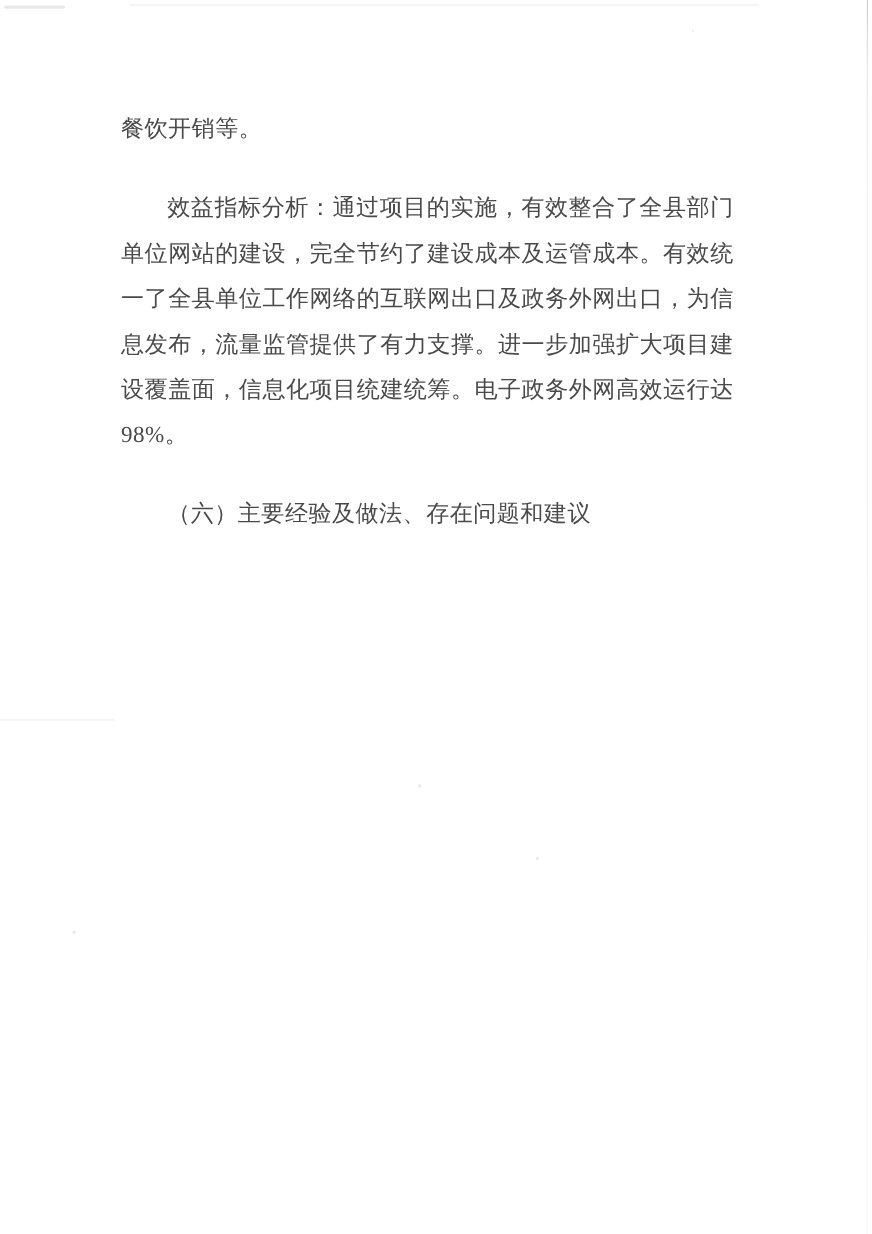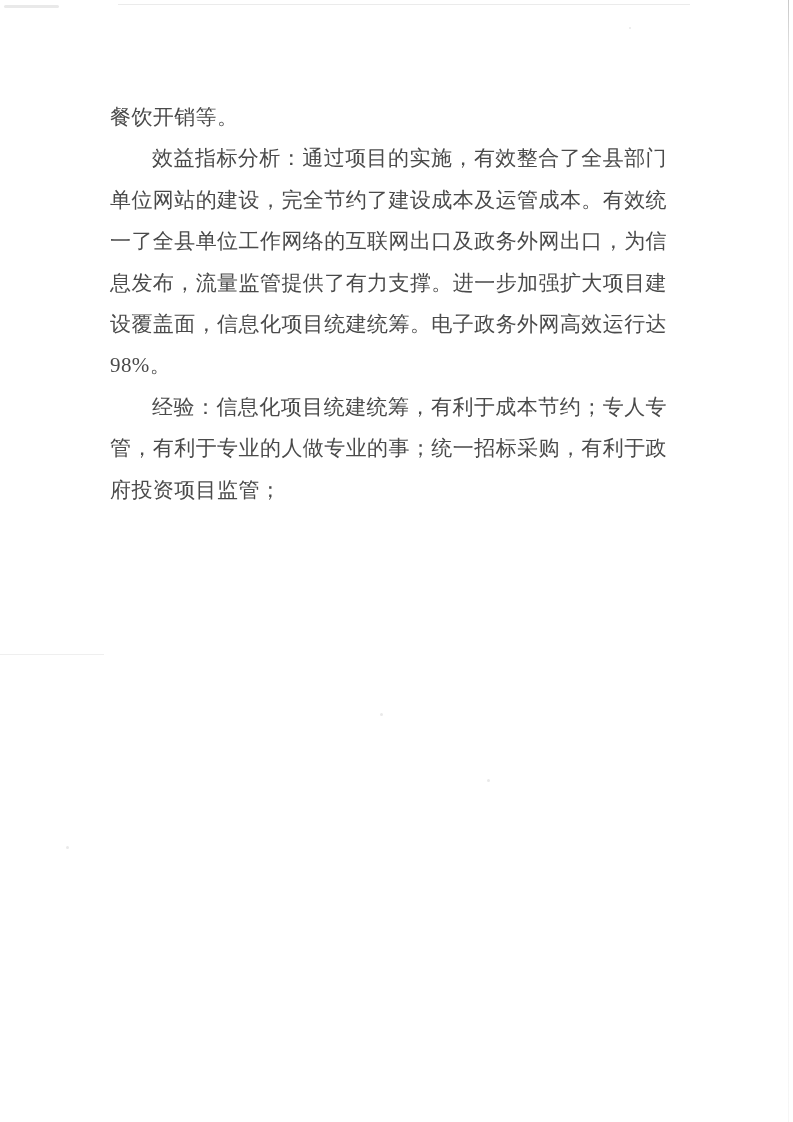--- a/index.html
+++ b/index.html
@@ -30,20 +30,21 @@
     color: #4a4a4a;
     text-align: justify;
     text-justify: inter-character;
   }
   .doc-text p {
     margin: 0;
     padding: 0;
   }
   .doc-text p.indent {
     text-indent: 2em;
+    margin-top: 30px;
   }
   
   .artifact {
     position: absolute;
     pointer-events: none;
   }
   .artifact-top-smudge {
     left: 4px; top: 5px; width: 55px; height: 3px;
     background: #e9e9e9;
     border-radius: 2px;
@@ -83,16 +84,16 @@
   <div class="artifact artifact-right-line"></div>
   <div class="artifact artifact-left-line"></div>
   <div class="speck speck-1"></div>
   <div class="speck speck-2"></div>
   <div class="speck speck-3"></div>
   <div class="speck speck-4"></div>
 
   <div class="doc-text">
     <p>餐饮开销等。</p>
     <p class="indent">效益指标分析：通过项目的实施，有效整合了全县部门单位网站的建设，完全节约了建设成本及运管成本。有效统一了全县单位工作网络的互联网出口及政务外网出口，为信息发布，流量监管提供了有力支撑。进一步加强扩大项目建设覆盖面，信息化项目统建统筹。电子政务外网高效运行达98%。</p>
-    <p class="indent">经验：信息化项目统建统筹，有利于成本节约；专人专管，有利于专业的人做专业的事；统一招标采购，有利于政府投资项目监管；</p>
+    <p class="indent">（六）主要经验及做法、存在问题和建议</p>
   </div>
 
 </div>
 
 </body></html>

